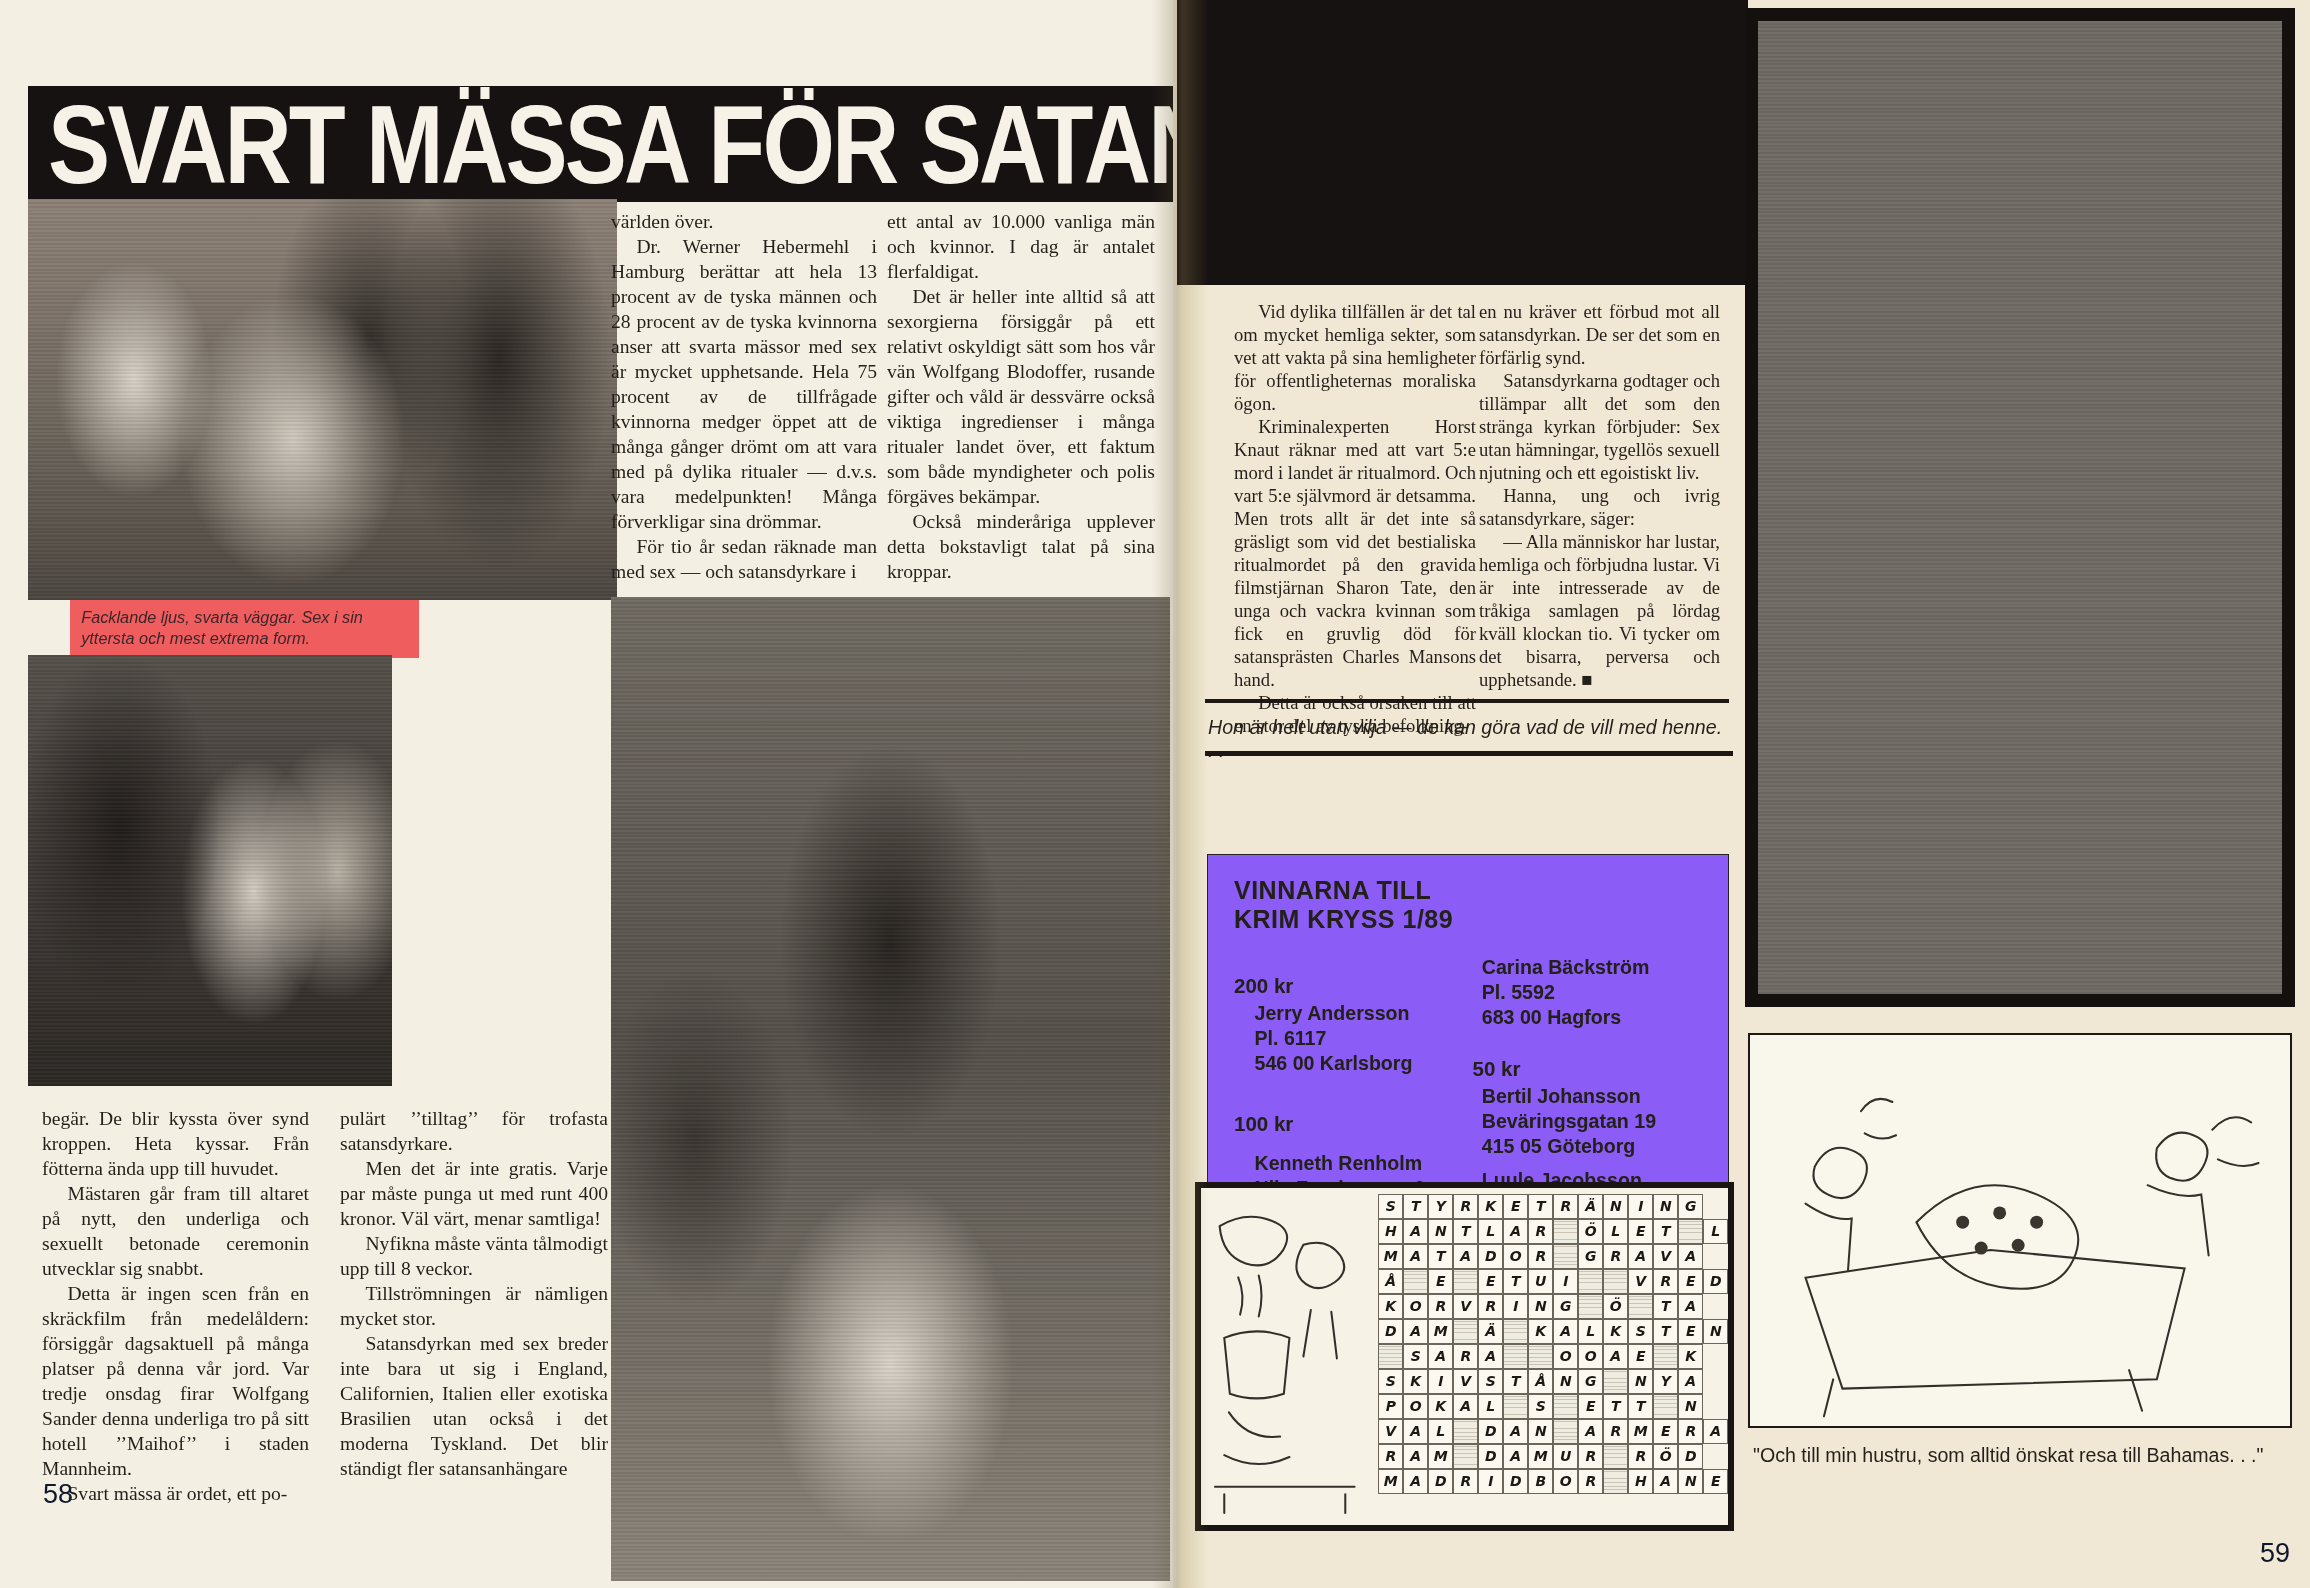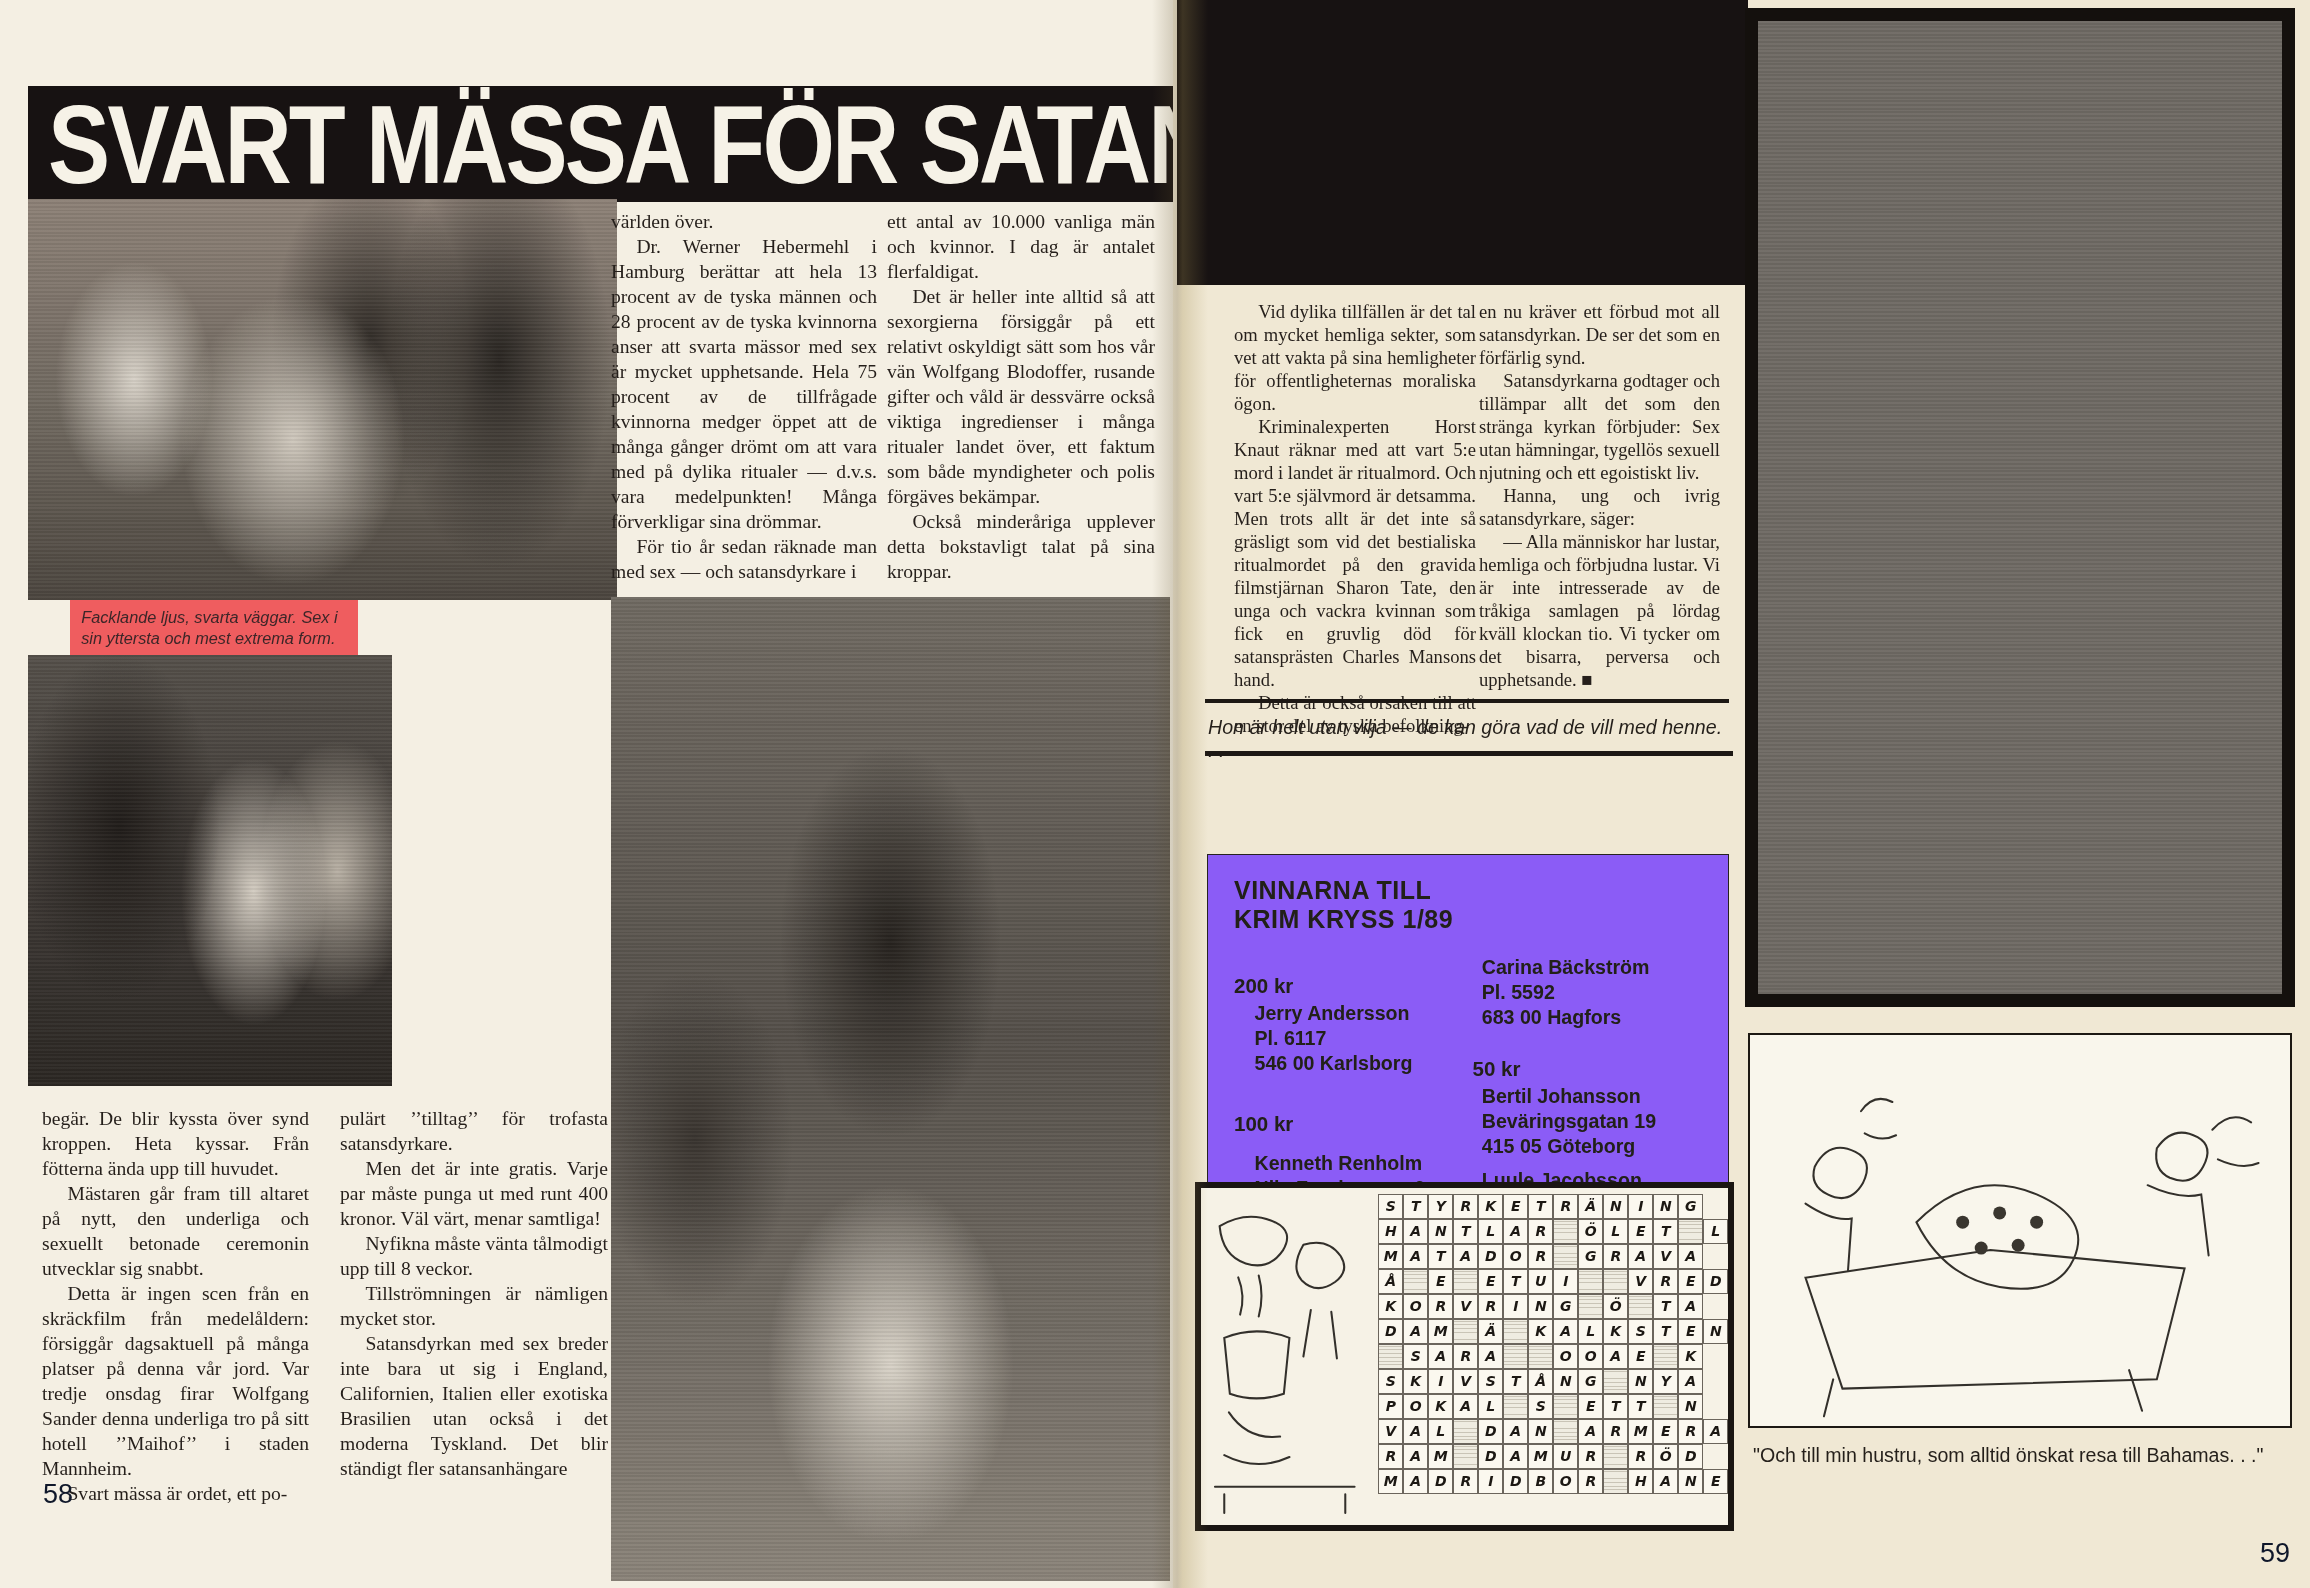--- a/index.html
+++ b/index.html
@@ -36,21 +36,21 @@
     radial-gradient(158px 280px at 50% 35%,#27231f 0%,rgba(39,35,31,0) 70%),
     radial-gradient(205px 298px at 50% 78%,#d9d3c8 0%,rgba(217,211,200,0) 60%),
     radial-gradient(131px 224px at 15% 55%,#3a3530 0%,rgba(58,53,48,0) 75%),
     linear-gradient(180deg,#706a62 0%,#55504a 45%,#8b847a 100%);}
   .ph-d{background:
     radial-gradient(149px 261px at 55% 30%,#2e2a26 0%,rgba(46,42,38,0) 70%),
     radial-gradient(186px 280px at 45% 70%,#ddd6ca 0%,rgba(221,214,202,0) 62%),
     linear-gradient(180deg,#7c756c 0%,#5f5952 50%,#8f8density 100%),
     linear-gradient(180deg,#7c756c 0%,#5f5952 50%,#8f887d 100%);}
   
-  #red-caption{left:70px;top:600px;width:288px;height:58px;background:#ef5d5f;
+  #red-caption{left:70px;top:600px;width:349px;height:58px;background:#ef5d5f;
     font-family:"Liberation Sans",sans-serif;font-style:italic;font-size:16.3px;line-height:21.4px;
     color:#3c2628;padding:6.5px 9.3px 0 11.2px;box-sizing:border-box;}
   
   .col{text-align:justify;}
   .col p{margin:0;font-size:19.6px;line-height:25px;}
   .col p.ind{text-indent:1.3em;}
   .rcol p{font-size:18.6px;line-height:23px;}
   
   .rule{background:#1d1814;}
   #swing-caption{left:1208px;top:716px;width:522px;font-family:"Liberation Sans",sans-serif;

